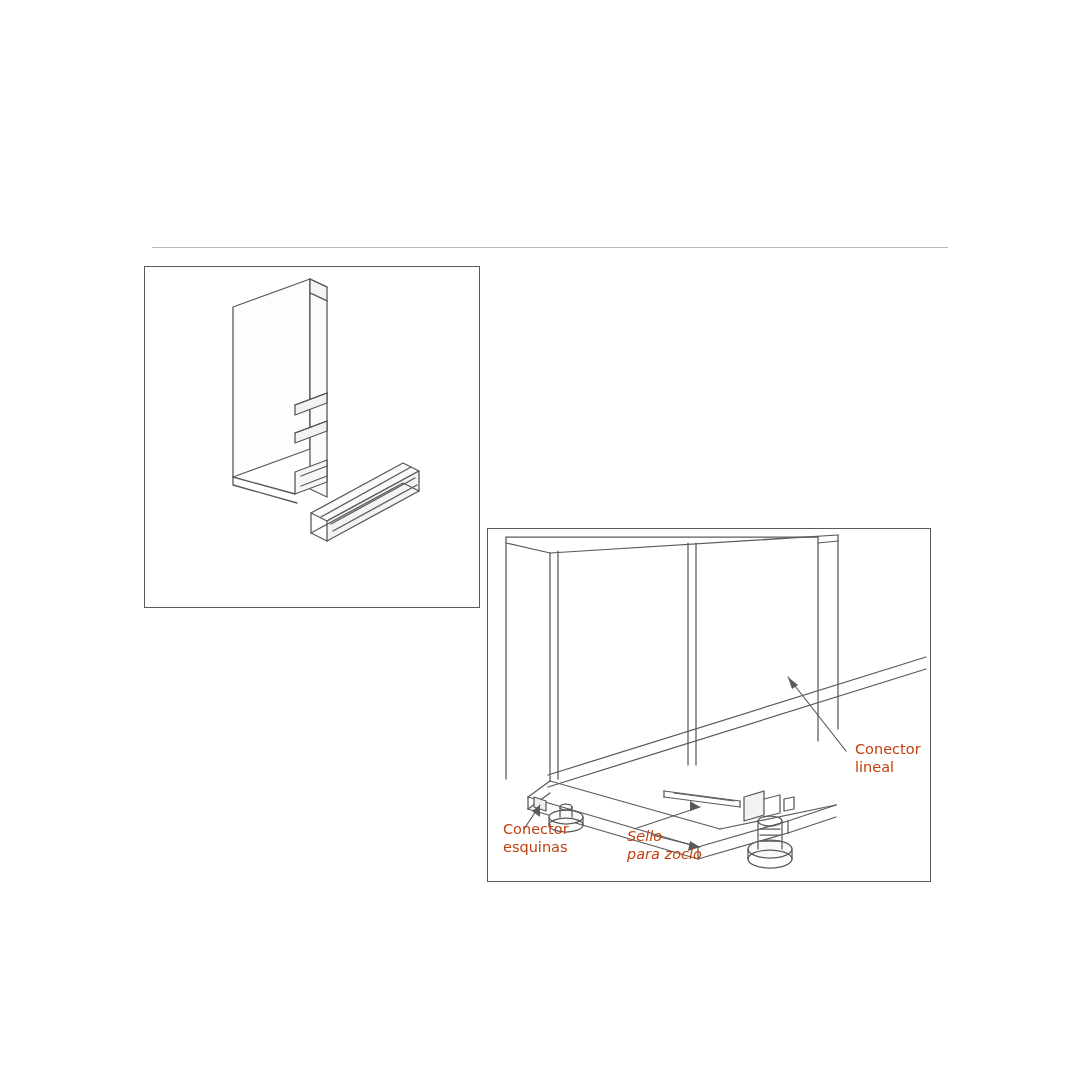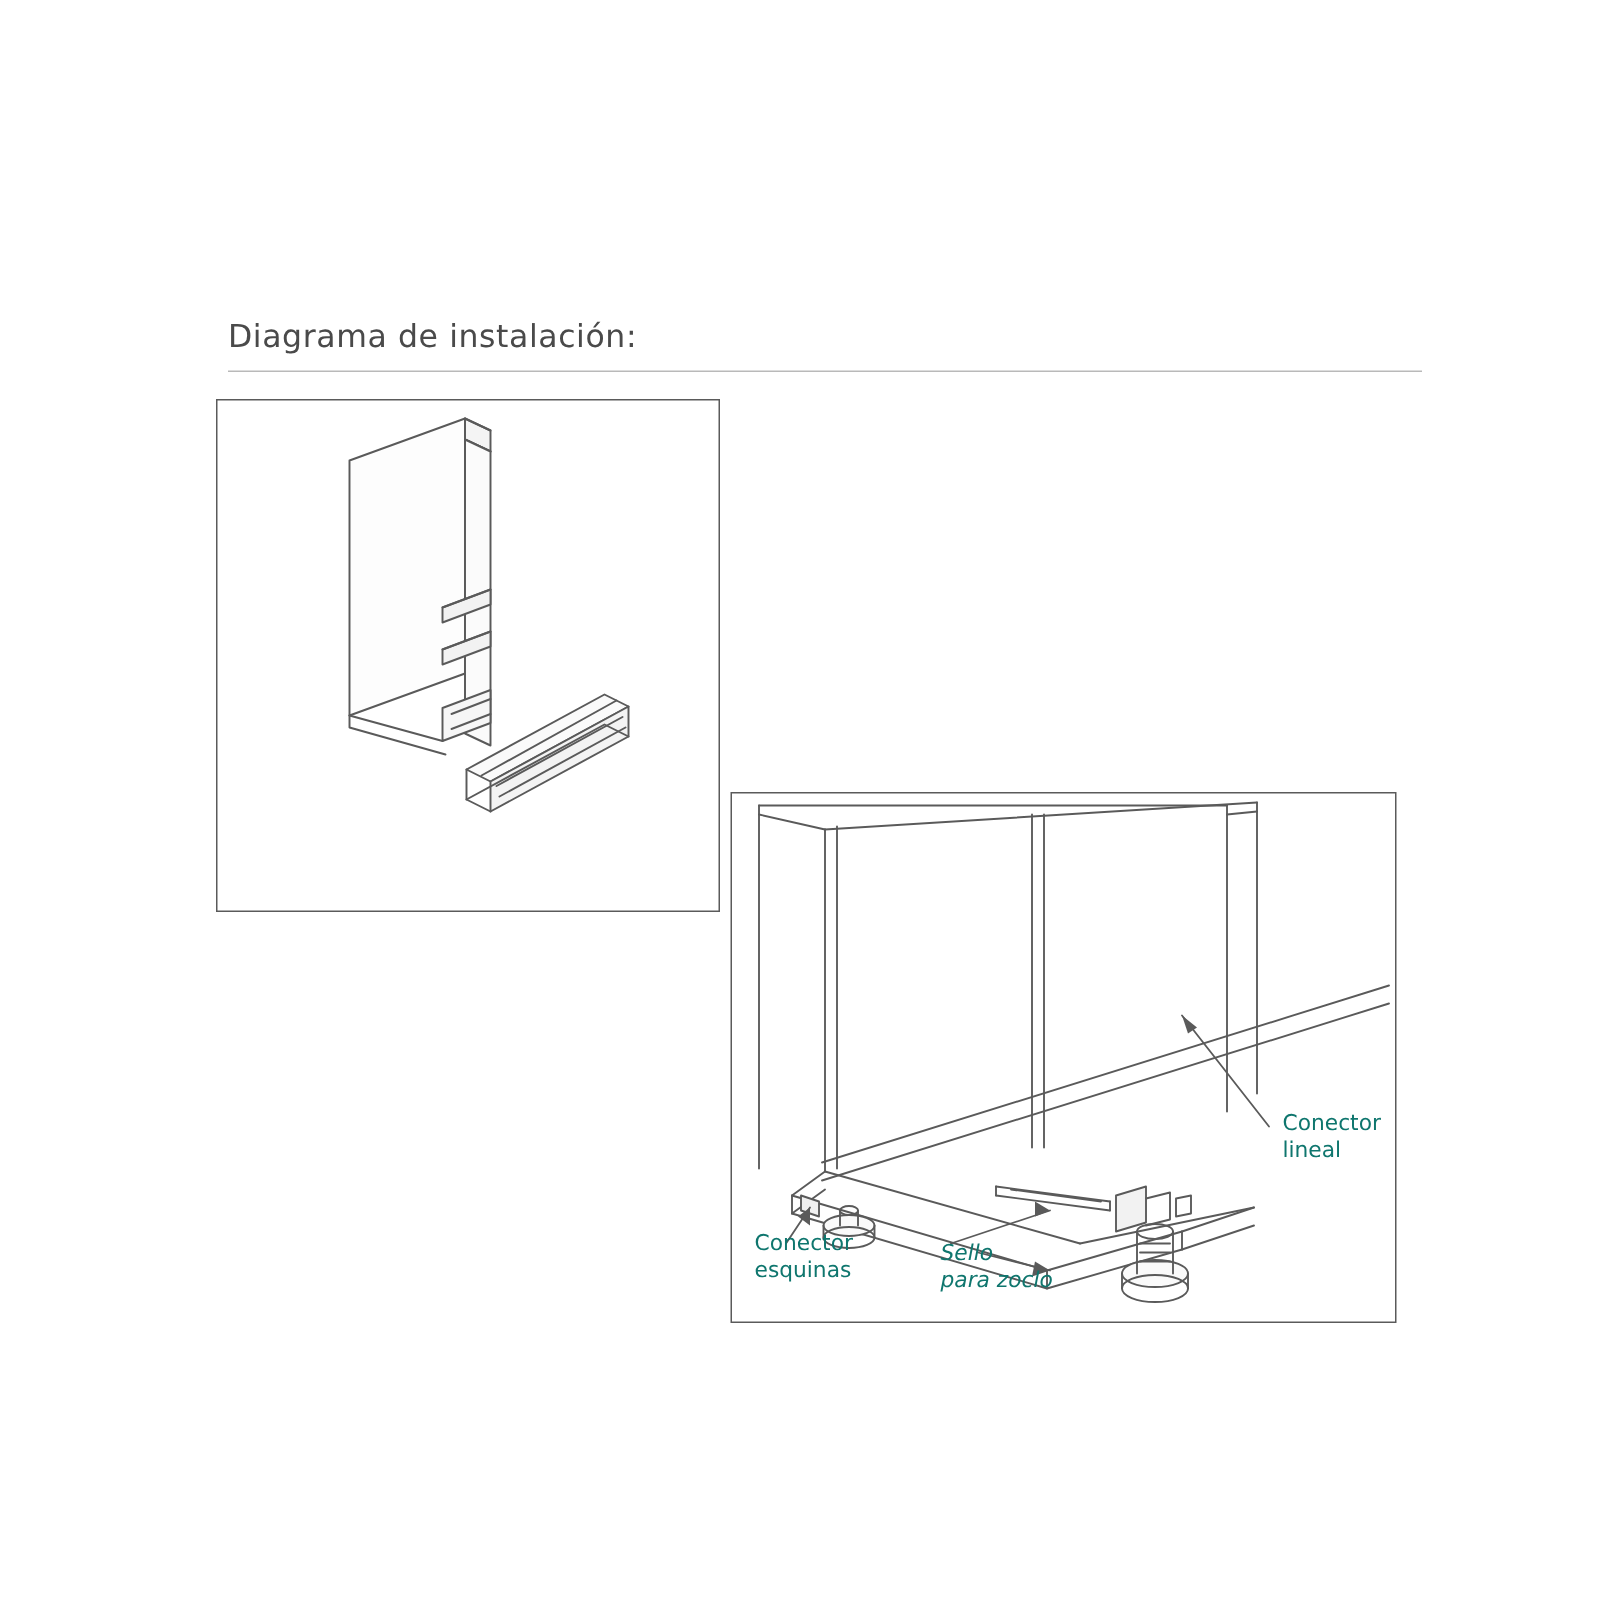--- a/index.html
+++ b/index.html
@@ -65,21 +65,21 @@
 
   .panel svg, .label-layer svg {
     display: block;
   }
 
   
   .dlabel {
     position: absolute;
     font-size: 14.5px;
     line-height: 1.25;
-    color: #0f766e;
+    color: #c2410c;
     font-family: "DejaVu Sans", sans-serif;
     white-space: pre-line;
   }
   #label-conector-lineal {
     left: 855px;
     top: 740px;
   }
   #label-conector-esquinas {
     left: 503px;
     top: 820px;
@@ -88,21 +88,20 @@
     left: 627px;
     top: 827px;
     font-style: italic;
   }
 </style>
 </head>
 <body>
 
 <div id="page">
 
-  <div class="section-title">Diagrama de instalación:</div>
 
   <div class="title-rule"></div>
 
   <div class="panel" id="panel-left">
     <svg width="334" height="340" viewBox="0 0 334 340">
       <g fill="none" stroke="#5a5a5a" stroke-width="1.3" stroke-linejoin="round" stroke-linecap="round">
 
         <polygon points="88,210 88,40 165,12 165,182" fill="#fdfdfd"></polygon>
 
         <polygon points="165,12 182,20 182,34 165,26" fill="#f4f4f4"></polygon>

